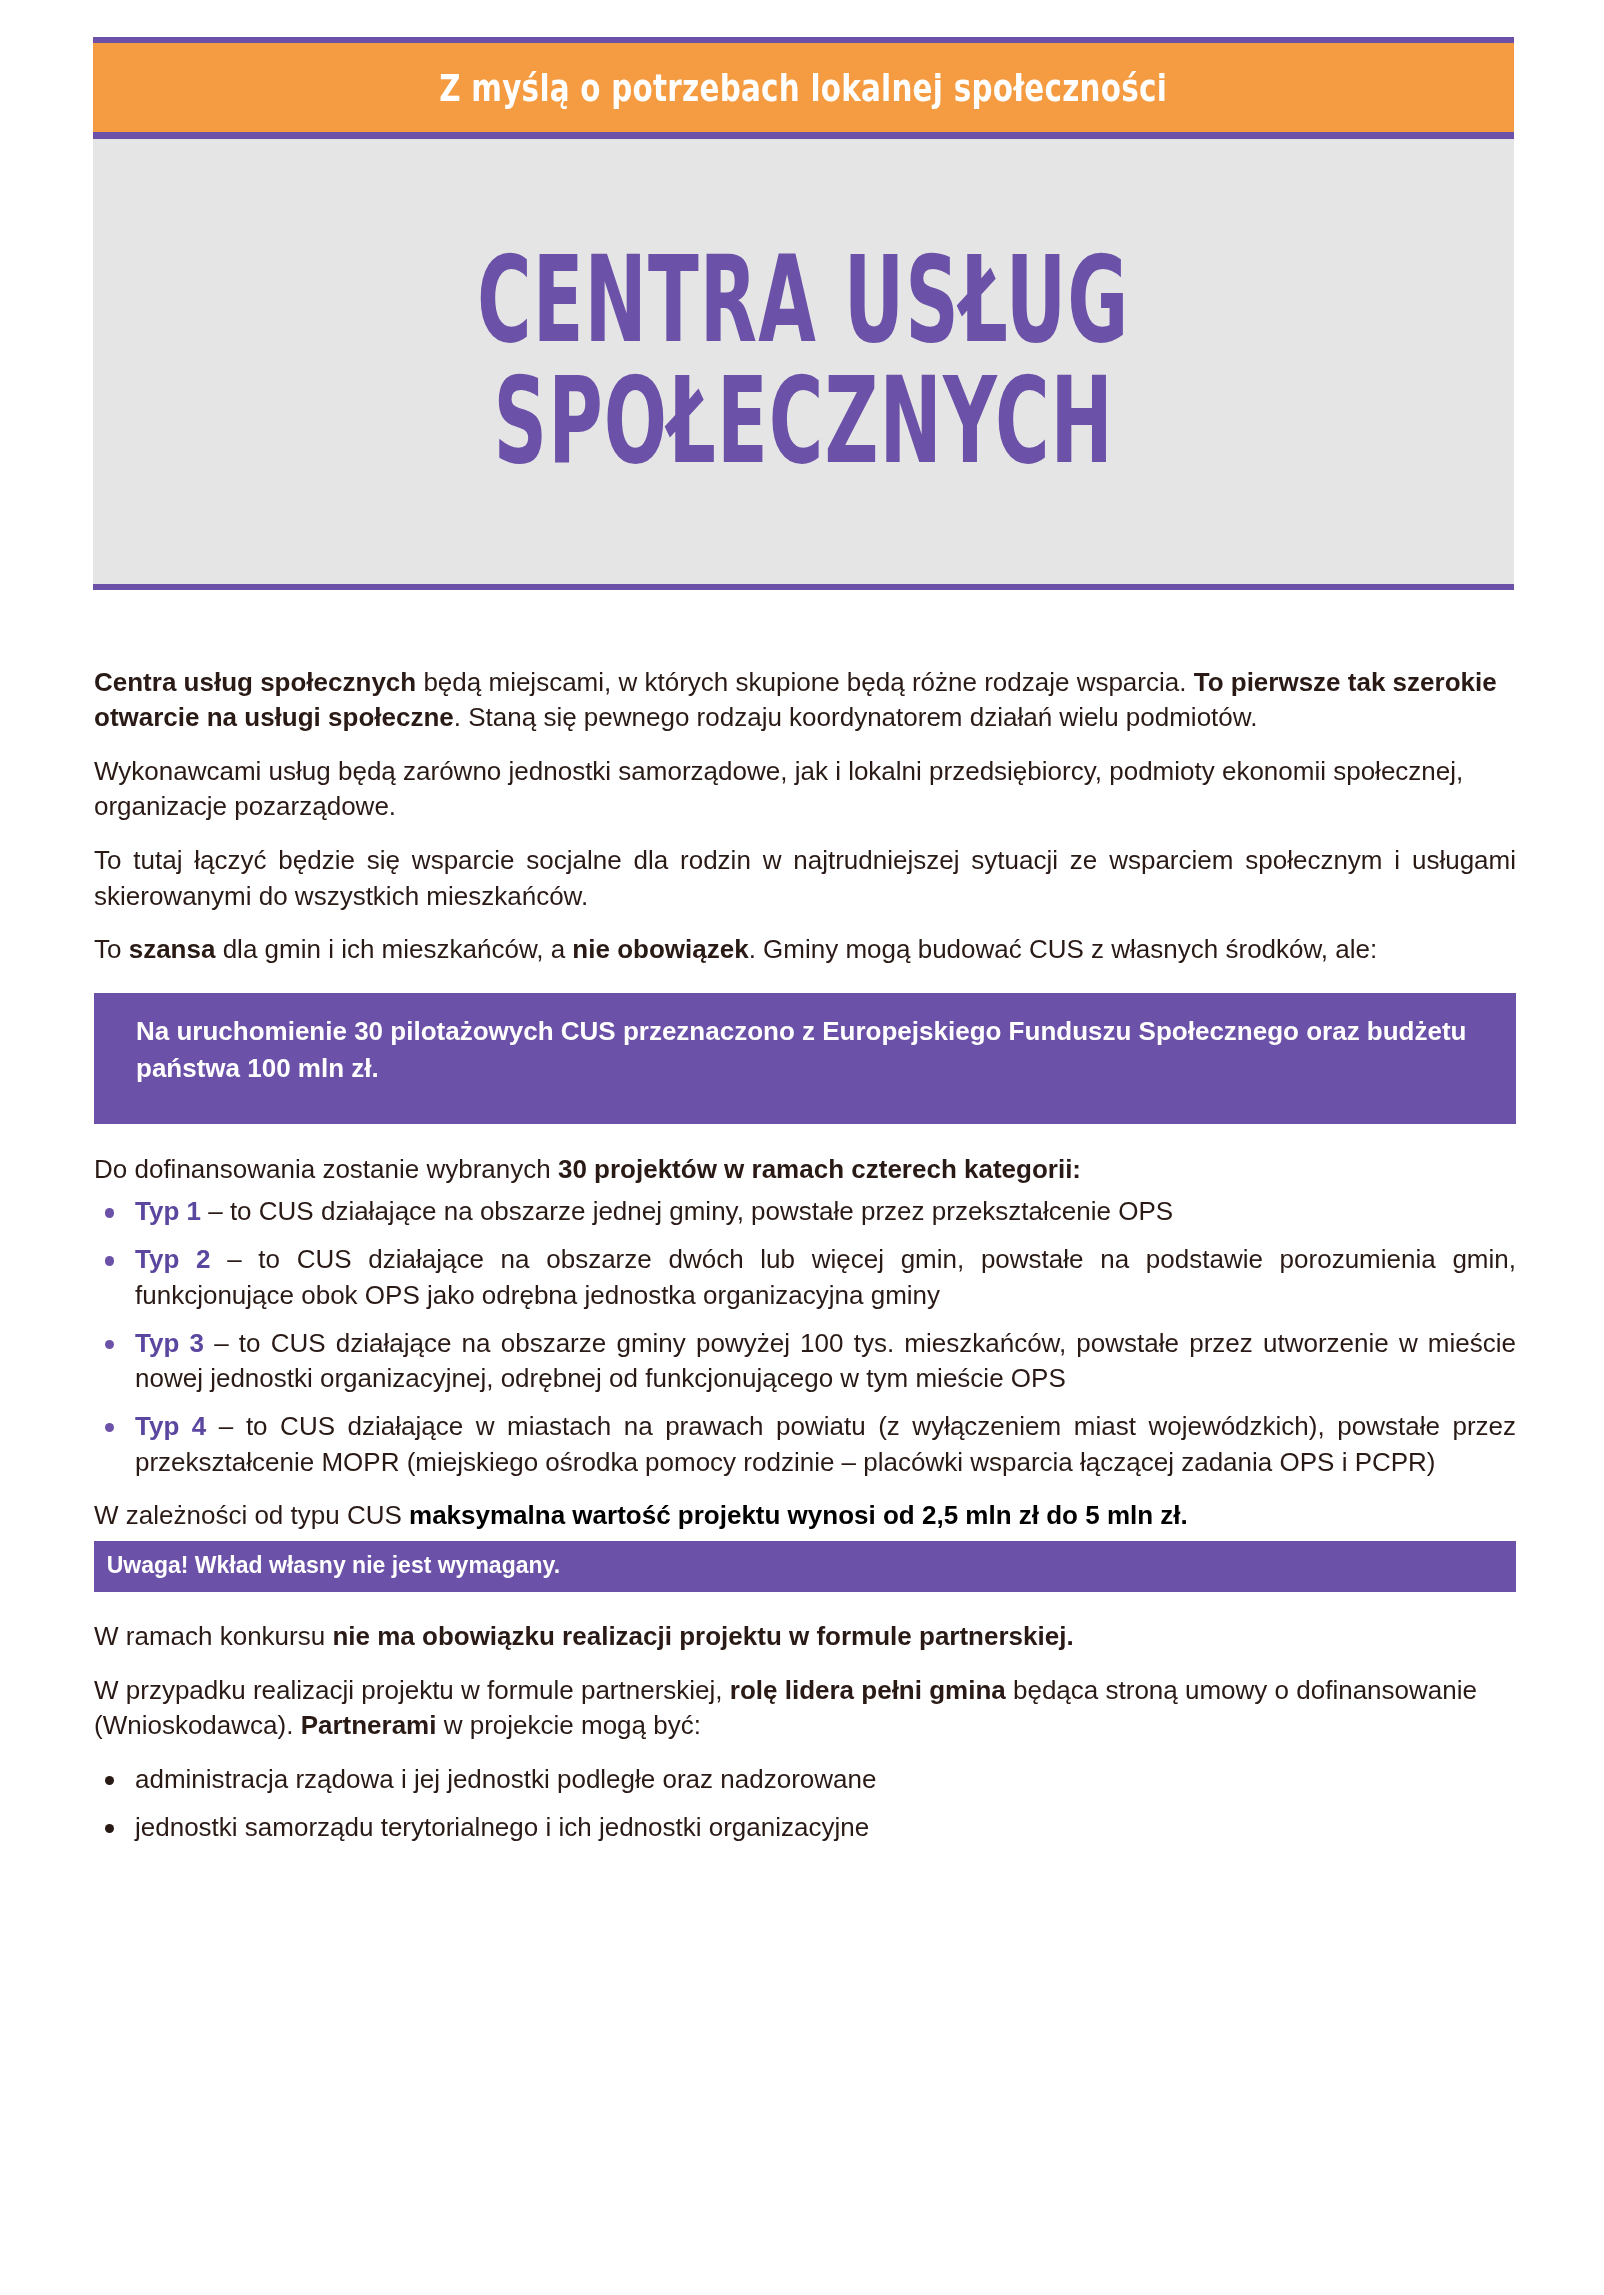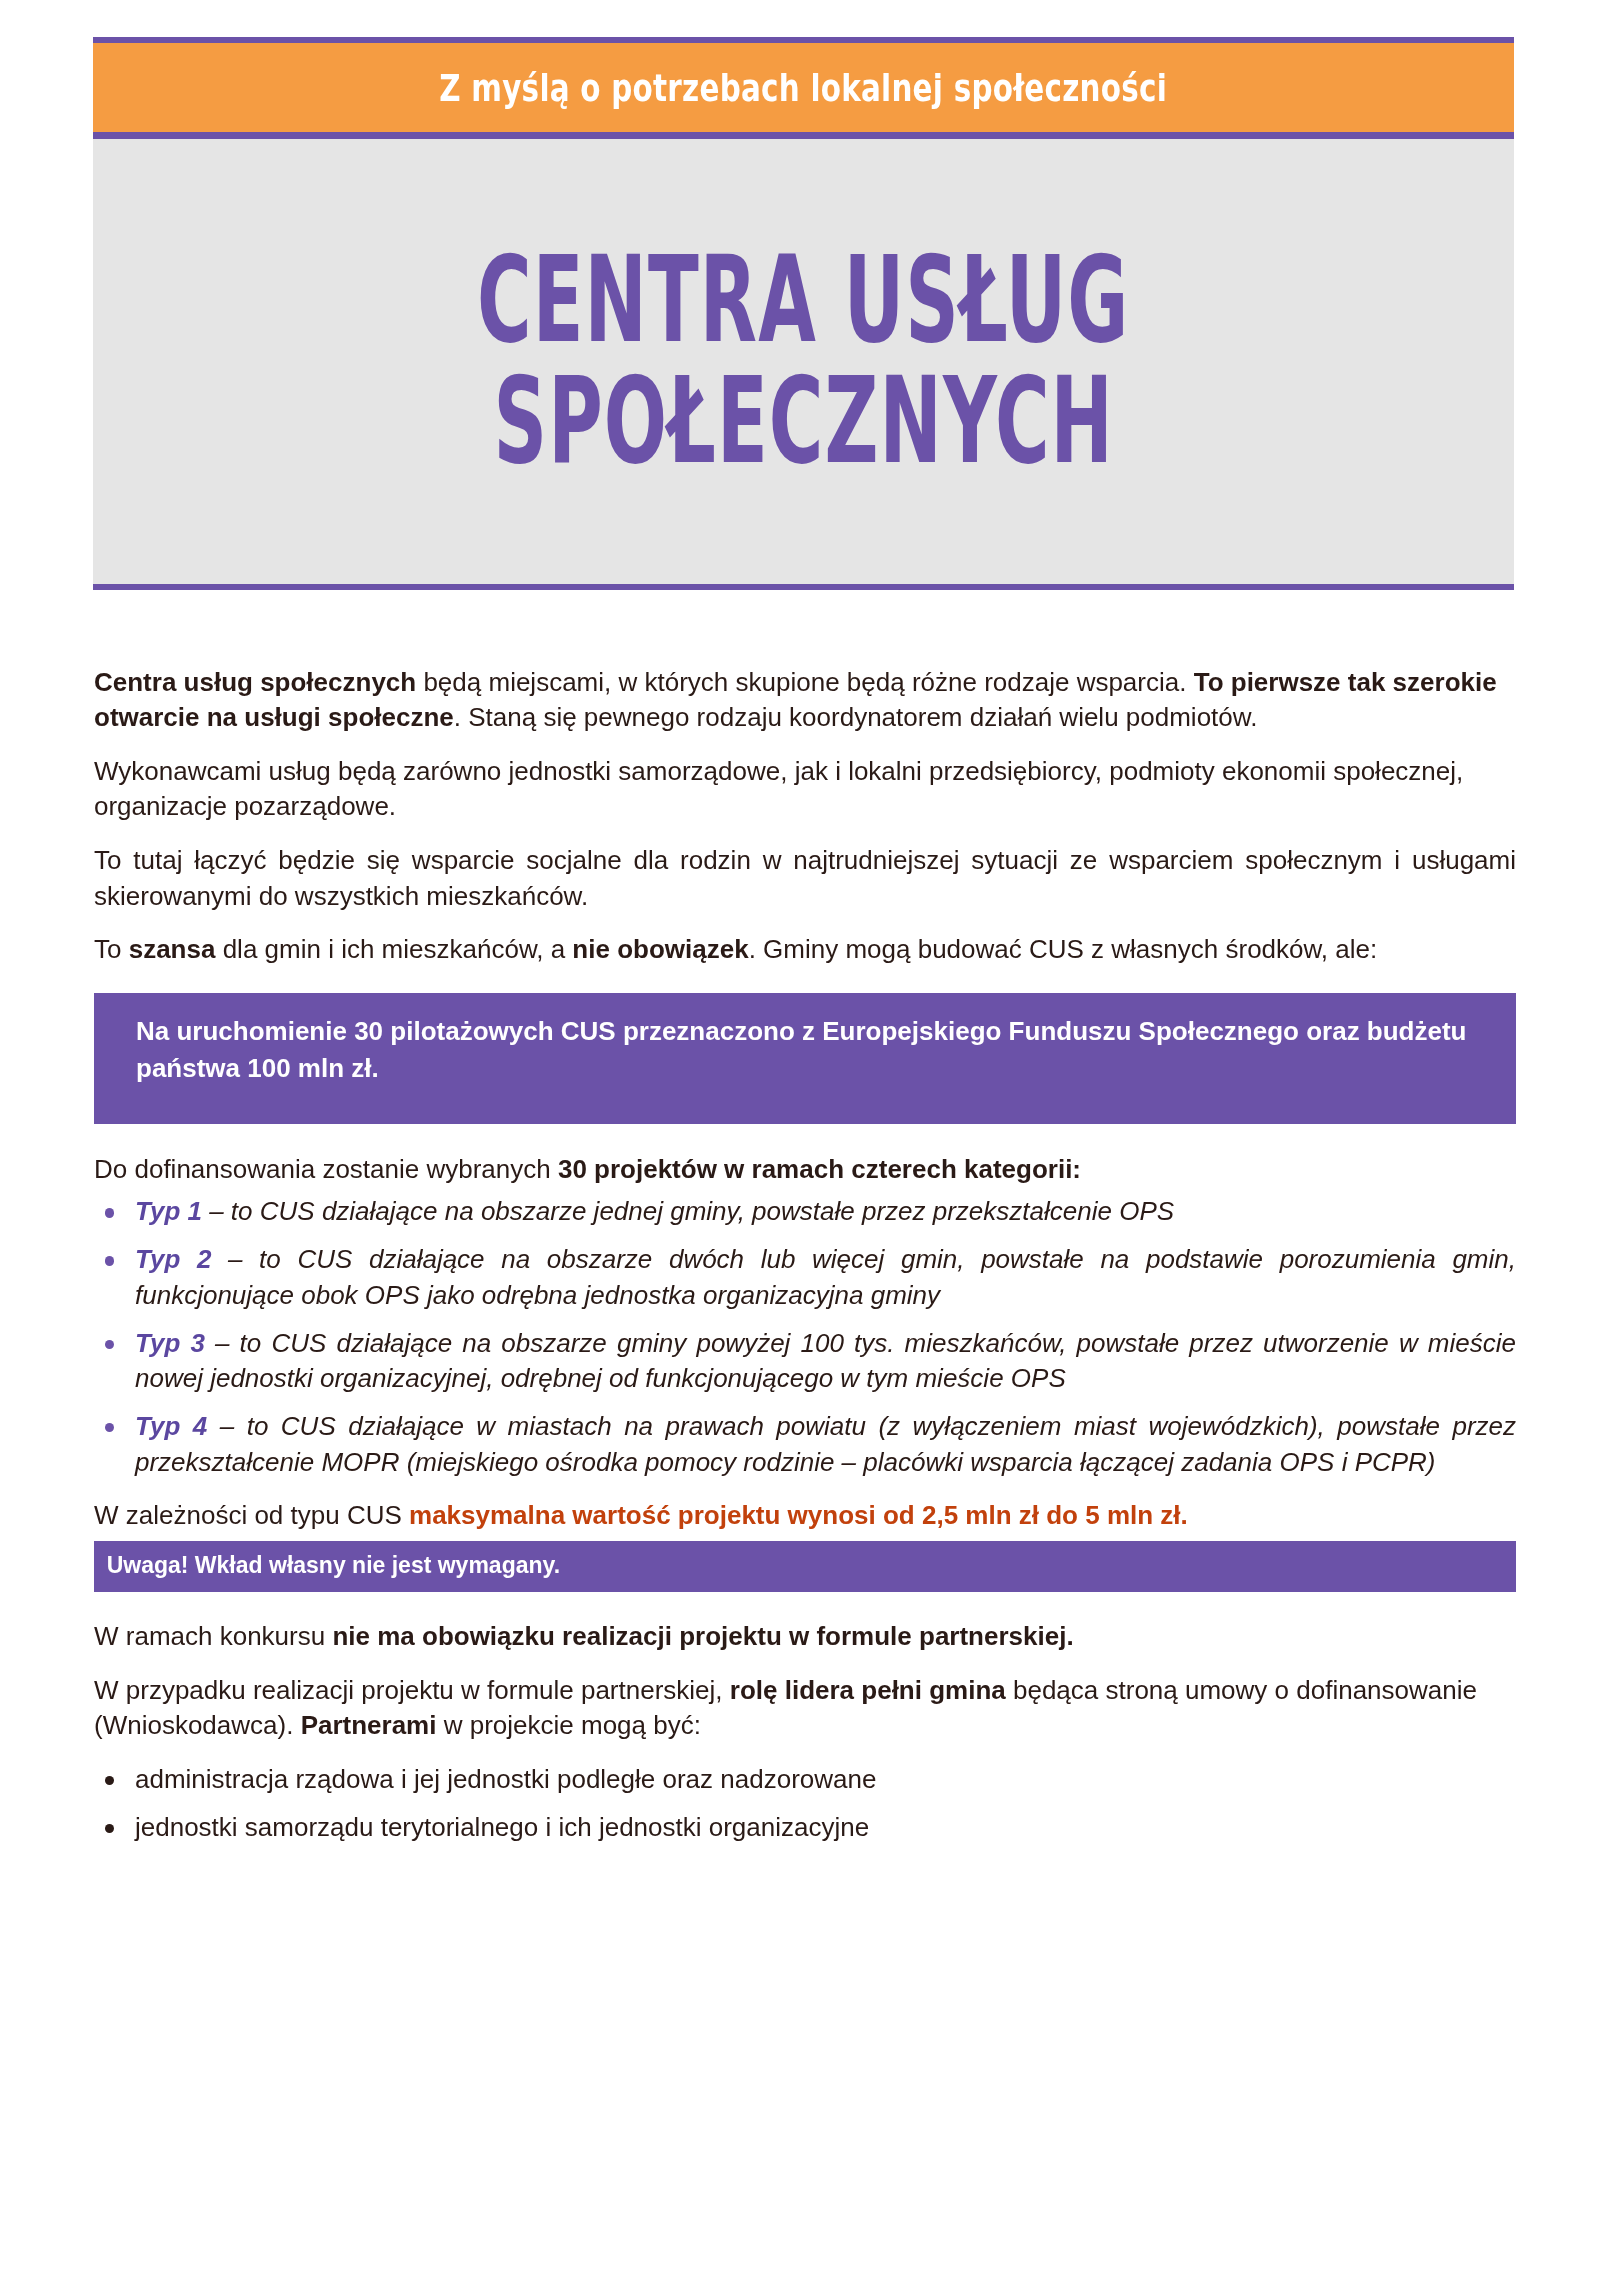--- a/index.html
+++ b/index.html
@@ -137,26 +137,25 @@
     background: #2a1a16;
   }
   ul.bullets.purple li::before {
     background: #6b52a8;
   }
   .typ {
     color: #5b47a0;
     font-weight: 700;
   }
   .accent-purple {
-    color: #c2410c;
+    color: #000000;
     font-weight: 700;
   }
   .list-tight li {
     margin-bottom: 18.4px;
-    font-style: italic;
   }
   .list-plain li {
     margin-bottom: 15.6px;
     text-align: left;
   }
 </style>
 </head>
 <body>
 
 <div class="header-block">

